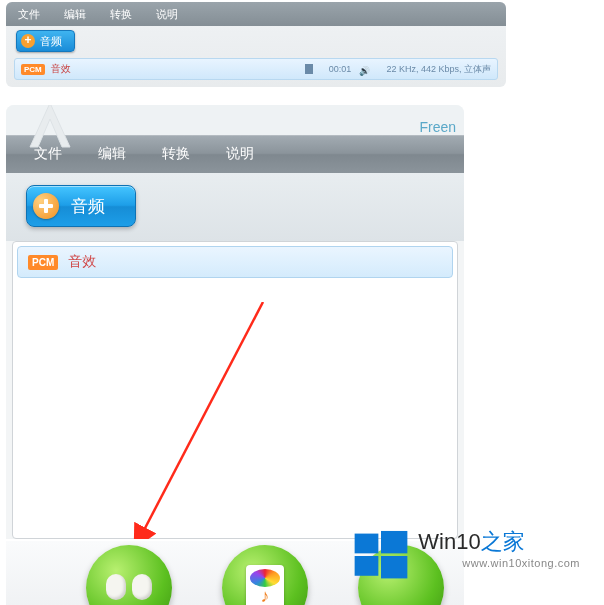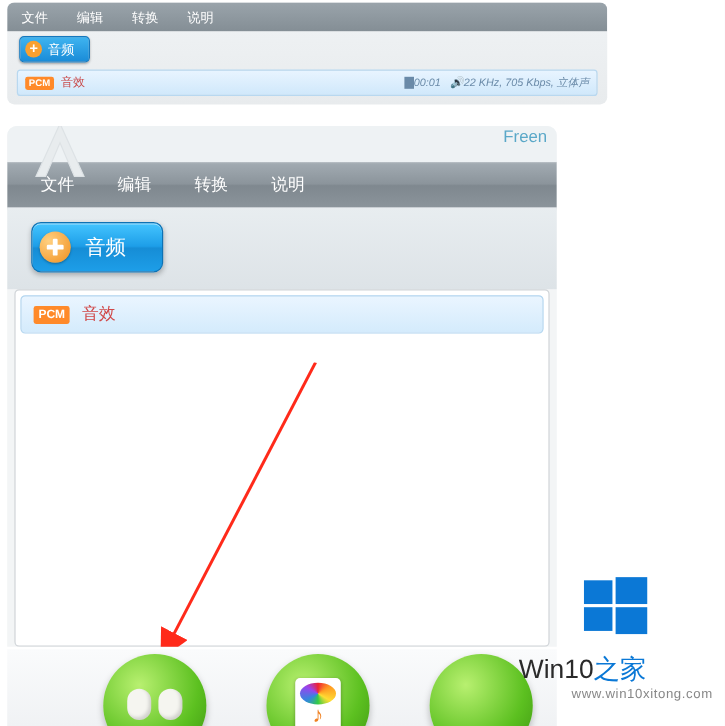--- a/index.html
+++ b/index.html
@@ -50,35 +50,35 @@
     font-size: 10px;
     padding: 0 6px;
   }
   .pcm-badge-sm {
     background: #ff8a2a; color: #fff; font-weight: bold;
     font-size: 8px; padding: 1px 3px; border-radius: 2px;
     margin-right: 6px;
   }
   .top-list-row .title { color: #c94a4a; }
   .top-list-row .spacer { flex: 1; }
-  .top-list-row .meta { color: #6a8aa8; font-size: 9px; margin-left: 8px; display: flex; align-items: center; gap: 0; font-style: italic;}
+  .top-list-row .meta { color: #6a8aa8; font-size: 9px; margin-left: 8px; display: flex; align-items: flex-end; gap: 16px;}
   .doc-icon-sm { width:8px; height:10px; background:#6a8aa8; display:inline-block; }
 
   
   .bottom-app {
     position: absolute;
     top: 105px; left: 6px;
     width: 458px;
     background: #f3f5f6;
     border-radius: 8px 8px 0 0;
     overflow: hidden;
   }
   .title-strip {
     height: 30px;
-    display: flex; align-items: flex-start; justify-content: flex-end;
+    display: flex; align-items: flex-end; justify-content: flex-end;
     padding-right: 8px;
     color: #5aa8c8; font-size: 14px;
     background: #eef2f4;
     position: relative;
   }
   .logo-arc {
     position: absolute; left: 14px; top: -8px;
     width: 60px; height: 60px;
     pointer-events:none;
   }
@@ -179,24 +179,23 @@
     border-radius:50%;
   }
   .paint-card::after {
     content:"♪"; position:absolute; bottom:4px; left:0; right:0;
     text-align:center; font-size:18px; color:#f08020;
   }
   .green3 { background: radial-gradient(circle at 35% 30%, #b8f070, #5cc020 60%, #3a9010); }
 
   
   .watermark {
-    position: absolute; right: 10px; bottom: 20px;
-    display: flex; align-items: center; gap: 8px;
+    position: absolute; right: 24px; bottom: 20px;
+    display: flex; align-items: flex-start; gap: 8px;
     pointer-events:none;
-    flex-direction:column;
   }
   .win-logo { width: 58px; height: 58px; }
   .wm-text .line1 { font-size: 22px; color: #2a2a2a; font-weight: 500; }
   .wm-text .zhijia { color: #0a78d6; }
   .wm-text .line2 { font-size: 11px; color: #888; letter-spacing: 0.5px; margin-left: 44px; }
 </style>
 </head>
 <body>
 
 <div class="top-app">
@@ -213,21 +212,21 @@
     </div>
   </div>
   <div class="top-list-row">
     <span class="pcm-badge-sm">PCM</span>
     <span class="title">音效</span>
     <span class="spacer"></span>
     <span class="meta">
         <span class="doc-icon-sm"></span>
         <span>00:01</span>
       </span>
-    <span class="meta">🔊 <span>22 KHz, 705 Kbps, 立体声</span></span>
+    <span class="meta">🔊 <span>22 KHz, 442 Kbps, 立体声</span></span>
   </div>
 </div>
 
 <div class="bottom-app">
   <div class="title-strip">
     <svg class="logo-arc" viewBox="0 0 60 60">
       <path d="M30 6 L50 50 L42 50 L30 22 L18 50 L10 50 Z" fill="#e8ecee" stroke="#dde2e5" stroke-width="1"></path>
     </svg>
     <span>Freen</span>
   </div>

